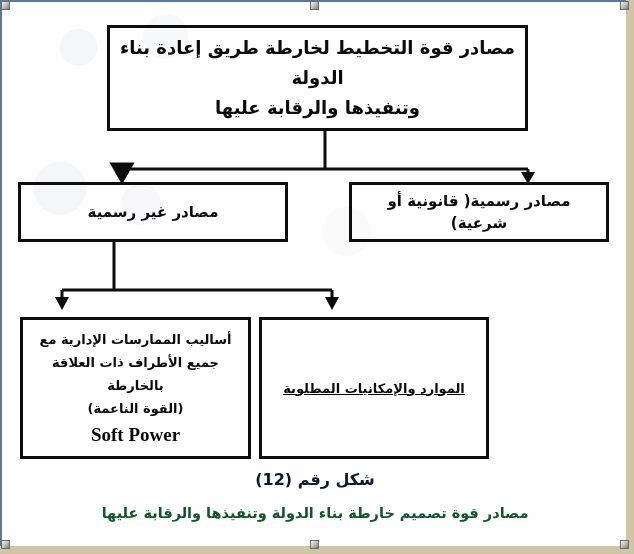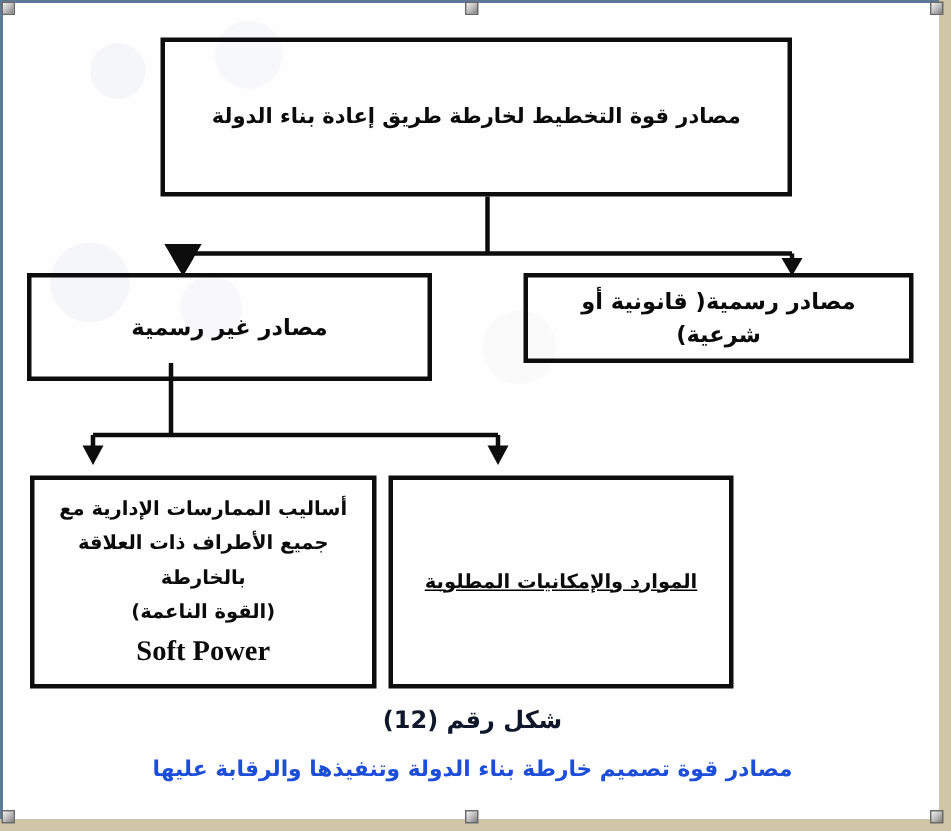--- a/index.html
+++ b/index.html
@@ -98,25 +98,25 @@
     font-family: "Liberation Serif", "DejaVu Serif", serif;
     direction: ltr;
     font-weight: bold;
     color: #0b0b0b;
   }
 
   
   #box-top {
     left: 103px; top: 21px; width: 421px; height: 106px;
   }
-  #box-top .ar { font-size: 14px; line-height: 30px; }
+  #box-top .ar { font-size: 18px; line-height: 30px; }
 
   
   #box-informal {
-    left: 14px; top: 178px; width: 270px; height: 72px;
+    left: 14px; top: 178px; width: 270px; height: 60px;
   }
   #box-informal .ar { font-size: 15px; line-height: 22px; letter-spacing: .5px; }
 
   #box-formal {
     left: 345px; top: 178px; width: 260px; height: 60px;
   }
   #box-formal .ar { font-size: 15px; line-height: 22px; }
 
   
   #box-soft {
@@ -152,21 +152,21 @@
     font-weight: bold;
     font-size: 16px;
     color: #0f172a;
     margin-bottom: 16px;
   }
   #caption .cap-line2 {
     font-family: "DejaVu Sans", "Liberation Sans", sans-serif;
     direction: rtl;
     font-weight: bold;
     font-size: 14.5px;
-    color: #1d4ed8;
+    color: #14532d;
   }
 </style>
 </head>
 <body>
 
 <div id="page">
 
   <div id="selection-frame">
 
     <div id="scan">
@@ -196,20 +196,21 @@
           <path d="M58,286 L58,295" stroke="#0d0d0d" stroke-width="3" fill="none"></path>
           <path d="M328,286 L328,295" stroke="#0d0d0d" stroke-width="3" fill="none"></path>
           <path d="M51,293 L65,293 L58,306 Z" fill="#0d0d0d"></path>
           <path d="M321,293 L335,293 L328,306 Z" fill="#0d0d0d"></path>
         </g>
       </svg>
 
       <div class="dbox" id="box-top">
         <div class="inner">
           <div class="ar">مصادر قوة التخطيط لخارطة طريق إعادة بناء الدولة</div>
+          <div class="ar">وتنفيذها والرقابة عليها</div>
         </div>
       </div>
 
       <div class="dbox" id="box-informal">
         <div class="inner">
           <div class="ar">مصادر غير رسمية</div>
         </div>
       </div>
 
       <div class="dbox" id="box-formal">

